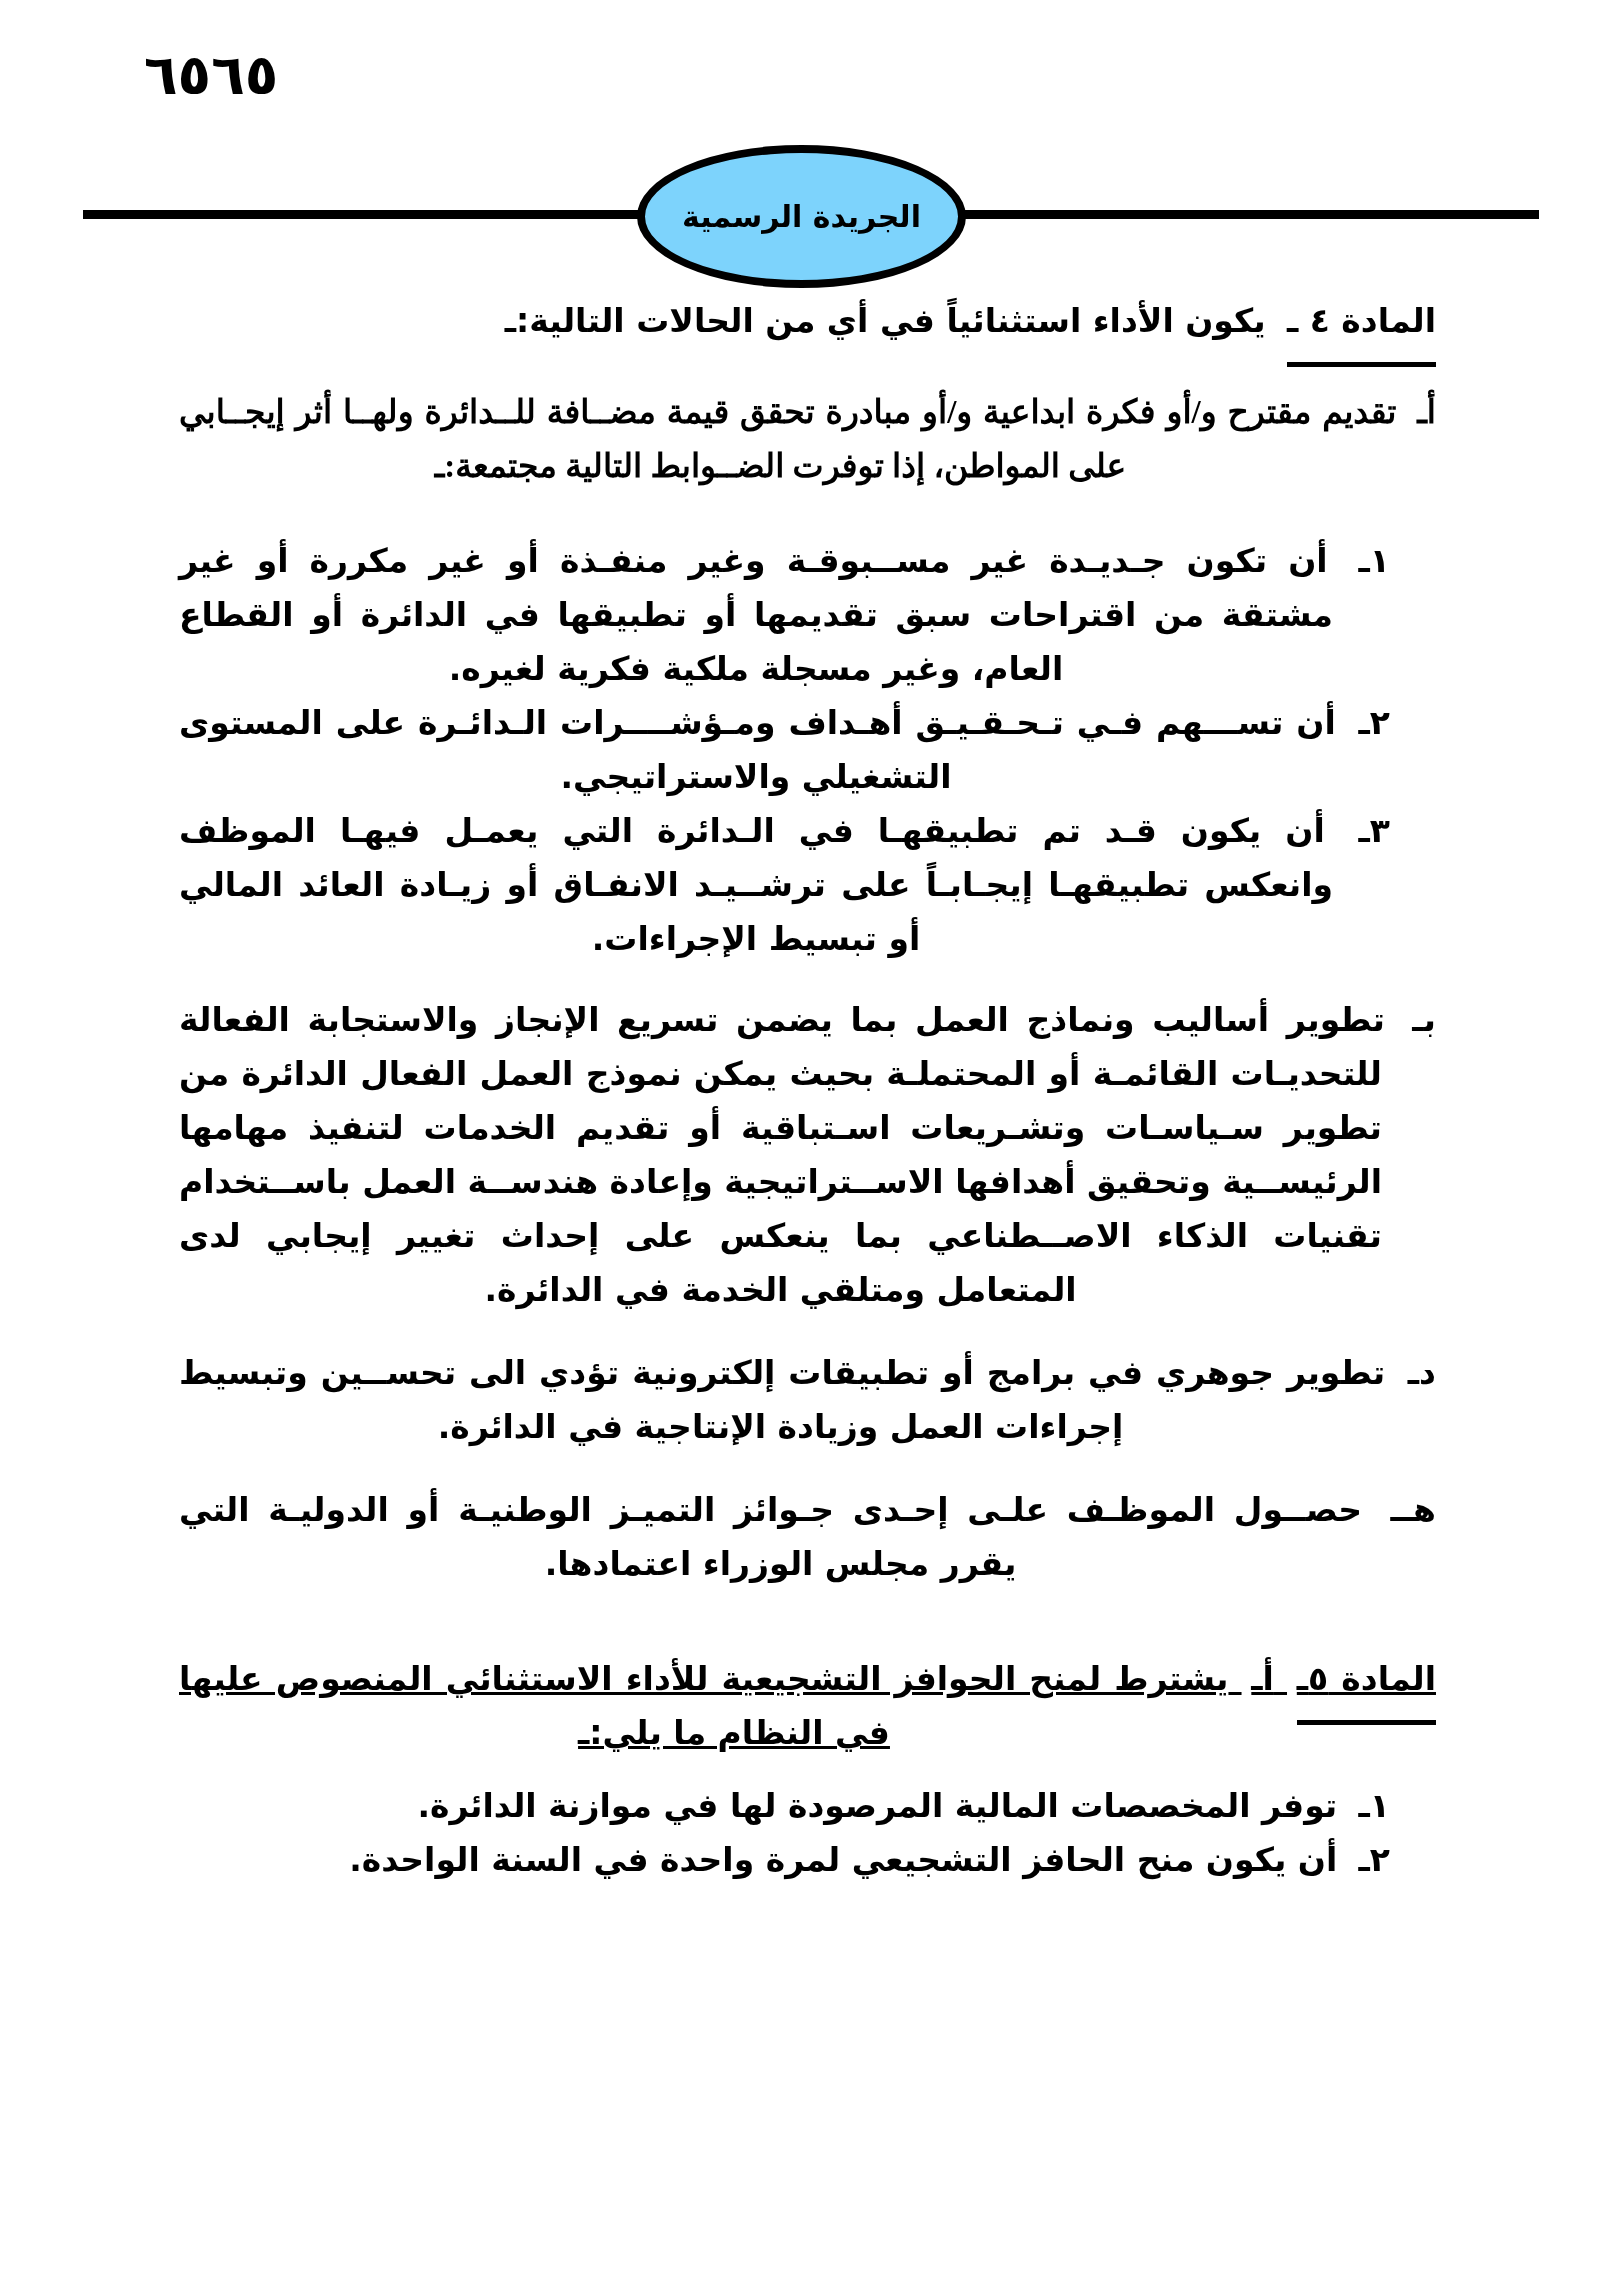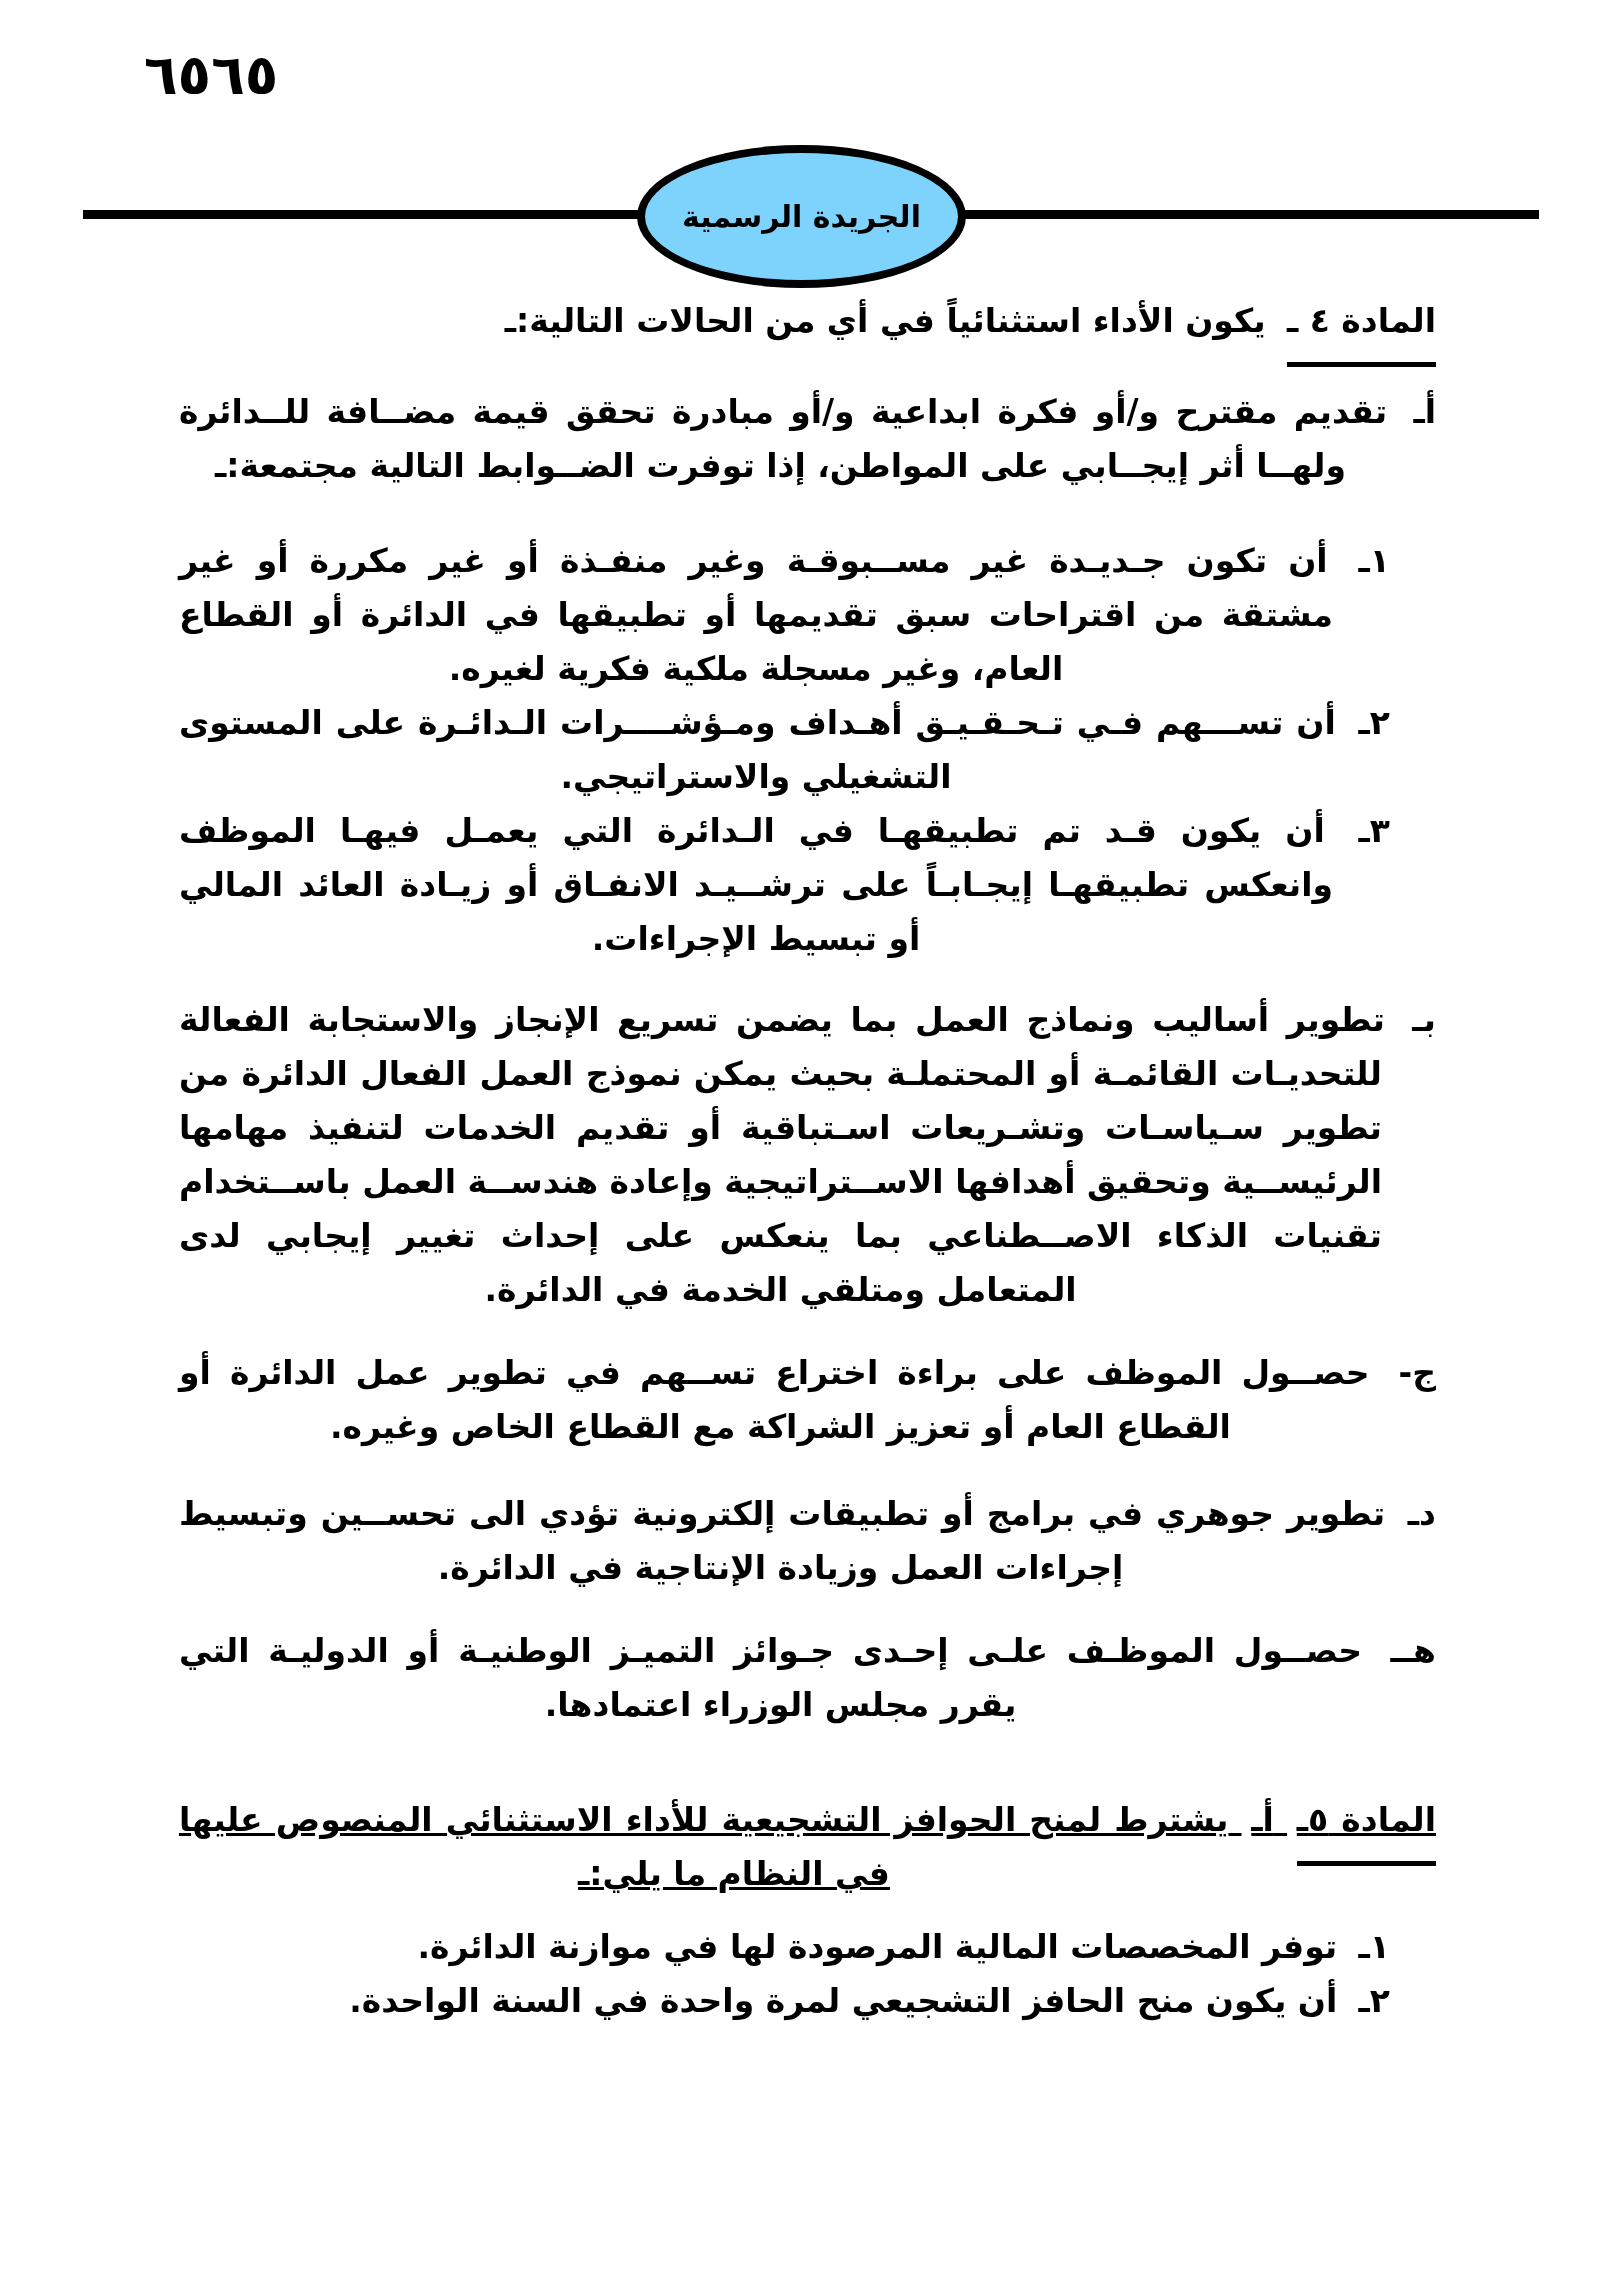--- a/index.html
+++ b/index.html
@@ -38,21 +38,21 @@
     font-weight:bold;font-size:33px;line-height:54px;
     text-align:justify;
   }
   .heading4{text-align:right;margin-bottom:37px;}
   .article-label{border-bottom:5.9px solid #000;padding-bottom:22px;}
   .marker{margin-left:9.8px;}
   .hang{padding-right:54px;text-indent:-54px;}
   .hang-wide{padding-right:147px;text-indent:-147px;}
   .item{padding-right:103px;text-indent:-57px;}
   .last-center{text-align-last:center;}
-  .mb-lg{margin-bottom:41px;}
+  .mb-lg{margin-bottom:41px;font-family:Liberation Serif, serif;}
   .mb-md{margin-bottom:29px;}
   .mb-sm{margin-bottom:0;}
   .clause-c{margin-bottom:33px;}
   .clause-e{margin-bottom:61px;}
   .heading5{margin-bottom:19px;text-decoration:underline;}
   .items-group{margin-bottom:27.4px;}
 </style>
 </head>
 <body>
 
@@ -90,24 +90,20 @@
         <span class="marker">٣ـ</span>
         <span>أن يكون قـد تم تطبيقهـا في الـدائرة التي يعمـل فيهـا الموظف وانعكس تطبيقهـا إيجـابـاً على ترشــيـد الانفـاق أو زيـادة العائد المالي أو تبسيط الإجراءات.</span>
       </div>
     </div>
 
     <div class="hang last-center mb-md">
       <span class="marker">بـ</span>
       <span>تطوير أساليب ونماذج العمل بما يضمن تسريع الإنجاز والاستجابة الفعالة للتحديـات القائمـة أو المحتملـة بحيث يمكن نموذج العمل الفعال الدائرة من تطوير سـياسـات وتشـريعات اسـتباقية أو تقديم الخدمات لتنفيذ مهامها الرئيســية وتحقيق أهدافها الاســتراتيجية وإعادة هندســة العمل باســتخدام تقنيات الذكاء الاصــطناعي بما ينعكس على إحداث تغيير إيجابي لدى المتعامل ومتلقي الخدمة في الدائرة.</span>
     </div>
 
-    <div class="hang last-center clause-c">
-      <span class="marker">ج-</span>
-      <span>حصــول الموظف على براءة اختراع تســهم في تطوير عمل الدائرة أو القطاع العام أو تعزيز الشراكة مع القطاع الخاص وغيره.</span>
-    </div>
 
     <div class="hang last-center mb-md">
       <span class="marker">دـ</span>
       <span>تطوير جوهري في برامج أو تطبيقات إلكترونية تؤدي الى تحســين وتبسيط إجراءات العمل وزيادة الإنتاجية في الدائرة.</span>
     </div>
 
     <div class="hang last-center clause-e">
       <span class="marker">هــ</span>
       <span>حصــول الموظـف علـى إحـدى جـوائز التميـز الوطنيـة أو الدوليـة التي يقرر مجلس الوزراء اعتمادها.</span>
     </div>

